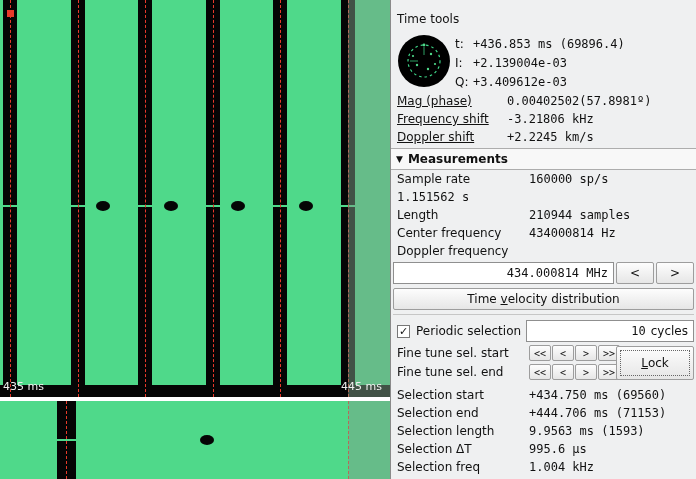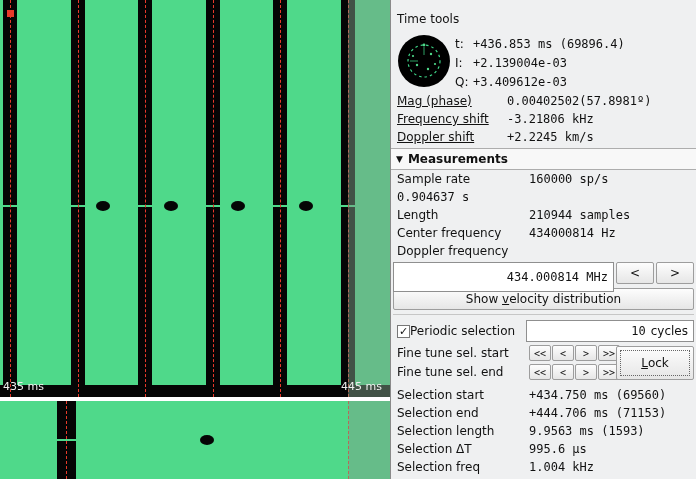--- a/index.html
+++ b/index.html
@@ -26,31 +26,31 @@
   .iqlabel { width:18px; }
   .mrow2 { height:18px; display:flex; align-items:center; padding-left:4px; }
   .mrow2:first-of-type { margin-top:4px; }
   .mlabel2 { width:110px; flex:none;text-decoration:underline; }
   .sec-header { margin:2px -2px 0; height:20px; background:#f8f8f8; border-top:1px solid #adadad; border-bottom:1px solid #adadad; display:flex; align-items:center; gap:5px; padding-left:5px; font-weight:bold; cursor:default; }
   .tri { font-size:9px; }
   .mrow { height:18px; display:flex; align-items:center; padding-left:4px; }
   .mlabel { width:132px; flex:none; }
   .spin-row { margin-top:2px; height:22px; display:flex; }
   .field { background:#fff; border:1px solid #8f8f8f; box-sizing:border-box; display:flex; align-items:center; justify-content:flex-end; padding:0 5px; }
-  .freq-field { flex:1; height:30px; }
+  .freq-field { flex:1; height:22px; }
   .btn { font-family:"DejaVu Sans",sans-serif; font-size:12px; color:#111; background:linear-gradient(#fdfdfd,#e6e6e6); border:1px solid #9d9d9d; border-radius:2px; display:flex; align-items:center; justify-content:center; padding:0; box-sizing:border-box; }
   .btn-spin { width:38px; height:22px; margin-left:2px; }
   .vel { margin-top:4px; width:100%; height:22px; }
   .mnwrap span { white-space:pre; }
   .mn { text-decoration:underline; }
   .hline { margin-top:4px; height:0; border-top:1px solid #c6c6c6; }
   .periodic-row { margin-top:5px; height:22px; display:flex; align-items:center; padding-left:4px; }
   .checkbox { width:13px; height:13px; background:#fff; border:1px solid #777; box-sizing:border-box; display:flex; align-items:center; justify-content:center; flex:none; }
   .check { font-size:11px; line-height:11px; }
-  .plabel { }
+  .plabel { margin-left:6px; }
   .cycles-field { margin-left:auto; width:168px; height:22px;text-align:right; }
   .suffix { margin-left:5px; }
   .fine-row { margin-top:3px; height:16px; display:flex; align-items:center; padding-left:4px; }
   .btn-sm { width:22px; height:16px; font-size:10px; margin-right:1px; font-family:"DejaVu Sans Mono",monospace; }
   .lock { position:absolute; top:346px; right:2px; width:78px; height:34px; }
   .focus-ring { position:absolute; left:3px; top:3px; right:3px; bottom:3px; border:1px dotted #666; pointer-events:none; }
   .sel-rows { margin-top:6px; }
 </style>
 </head>
 <body>
@@ -149,21 +149,21 @@
     <div class="sec-header">
       <span class="tri">▼</span>
       <span>Measurements</span>
     </div>
 
     <div class="mrow">
       <span class="mlabel">Sample rate</span>
       <span class="mono">160000 sp/s</span>
     </div>
     <div class="mrow">
-      <span class="mono">0.904637 s</span>
+      <span class="mono">1.151562 s</span>
     </div>
     <div class="mrow">
       <span class="mlabel">Length</span>
       <span class="mono">210944 samples</span>
     </div>
     <div class="mrow">
       <span class="mlabel">Center frequency</span>
       <span class="mono">434000814 Hz</span>
     </div>
     <div class="mrow">
@@ -173,21 +173,21 @@
 
     <div class="spin-row">
       <div class="field freq-field">
         <span class="mono">434.000814 MHz</span>
       </div>
       <button class="btn btn-spin">&lt;</button>
       <button class="btn btn-spin">&gt;</button>
     </div>
 
     <button class="btn vel mnwrap">
-      <span>Show </span>
+      <span>Time </span>
         <span class="mn">v</span>
         <span>elocity distribution</span>
     </button>
 
     <div class="hline"></div>
 
     <div class="periodic-row">
       <span class="checkbox">
         <span class="check">✓</span>
       </span>

